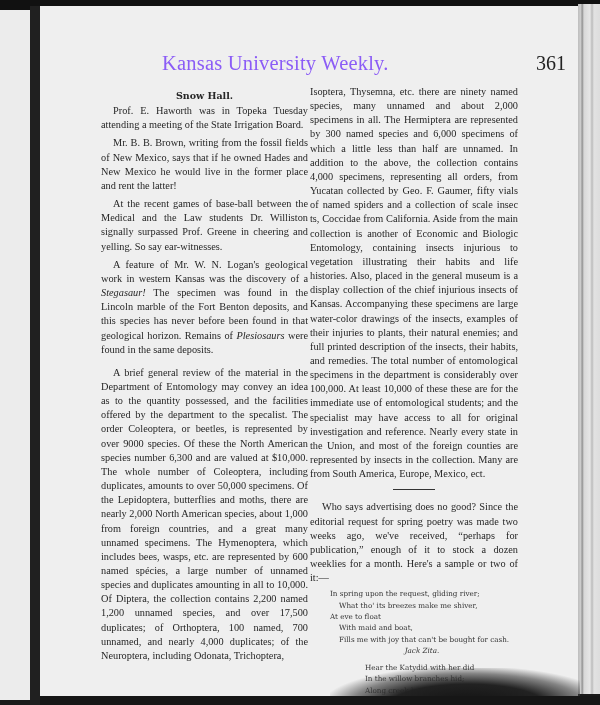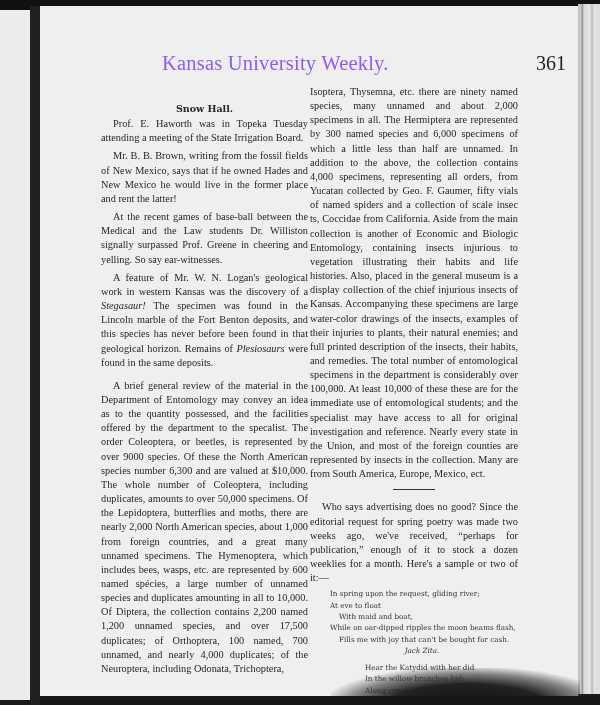--- a/index.html
+++ b/index.html
@@ -16,21 +16,21 @@
 
   .header-title { position:absolute; left:162px; top:52px; font-size:20.5px; color:#8b5cf6; letter-spacing:0.2px; }
   .page-number { position:absolute; left:536px; top:52px; font-size:20px; color:#222; }
 
   .col { position:absolute; font-size:10.3px; line-height:14.15px; color:#262626; text-align:justify; }
   .col-left { left:101px; top:85px; width:207px; }
   .col-right { left:310px; top:85px; width:208px; }
   .col p { margin:0; text-indent:12px; }
   .col p + p { margin-top:4px; }
   .col p.cont { text-indent:0; }
-  .section-heading { text-align:center; font-weight:bold; font-family:"DejaVu Serif", serif; font-size:9.5px; margin:17px 0 1px 0; }
+  .section-heading { text-align:center; font-weight:bold; font-family:"DejaVu Serif", serif; font-size:9.5px; margin:4px 0 1px 0; }
   .separator { width:42px; height:1px; background:#333; margin:8px auto 10px auto; }
   .poem { font-family:"DejaVu Serif", serif; font-size:7.2px; line-height:11.3px; color:#333; margin-top:3px; }
   .poem .l { white-space:nowrap; }
   .poem .i1 { padding-left:9px; }
   .poem1 { padding-left:20px; }
   .poem2 { padding-left:55px; margin-top:6px; }
   .sig { font-style:italic; text-align:center; padding-right:4px; }
 </style>
 </head>
 <body>
@@ -52,23 +52,23 @@
   <p><span>A feature of Mr. W. N. Logan's geological work in western Kansas was the discovery of a </span><i>Stegasaur!</i><span>  The specimen was found in the Lincoln marble of the Fort Benton deposits, and this species has never before been found in that geological horizon.  Remains of </span><i>Plesiosaurs</i><span> were found in the same deposits.</span></p>
   <p style="margin-top:9px">A brief general review of the material in the Department of Entomology may convey an idea as to the quantity possessed, and the facilities offered by the department to the specalist.  The order Coleoptera, or beetles, is represented by over 9000 species.  Of these the North American species number 6,300 and are valued at $10,000.  The whole number of Coleoptera, including duplicates, amounts to over 50,000 specimens.  Of the Lepidoptera, butterflies and moths, there are nearly 2,000 North American species, about 1,000 from foreign countries, and a great many unnamed specimens.  The Hymenoptera, which includes bees, wasps, etc. are represented by 600 named spécies, a large number of unnamed species and duplicates amounting in all to 10,000.  Of Diptera, the collection contains 2,200 named 1,200 unnamed species, and over 17,500 duplicates; of Orthoptera, 100 named, 700 unnamed, and nearly 4,000 duplicates; of the Neuroptera, including Odonata, Trichoptera,</p>
 </div>
 
 <div class="col col-right">
   <p class="cont">Isoptera, Thysemna, etc. there are ninety named species, many unnamed and about 2,000 specimens in all.  The Hermiptera are represented by 300 named species and 6,000 specimens of which a little less than half are unnamed.  In addition to the above, the collection contains 4,000 specimens, representing all orders, from Yucatan collected by Geo. F. Gaumer, fifty vials of named spiders and a collection of scale insec ts, Coccidae from California.  Aside from the main collection is another of Economic and Biologic Entomology, containing insects injurious to vegetation illustrating their habits and life histories.  Also, placed in the general museum is a display collection of the chief injurious insects of Kansas.  Accompanying these specimens are large water-color drawings of the insects, examples of their injuries to plants, their natural enemies; and full printed description of the insects, their habits, and remedies.  The total number of entomological specimens in the department is considerably over 100,000.  At least 10,000 of these these are for the immediate use of entomological students; and the specialist may have access to all for original investigation and reference.  Nearly every state in the Union, and most of the foreign counties are represented by insects in the collection.  Many are from South America, Europe, Mexico, ect.</p>
   <div class="separator"></div>
   <p>Who says advertising does no good?  Since the editorial request for spring poetry was made two weeks ago, we've received, “perhaps for publication,” enough of it to stock a dozen weeklies for a month.  Here's a sample or two of it:—</p>
   <div class="poem poem1">
     <div class="l">In spring upon the request, gliding river;</div>
+    <div class="l i1">What tho' its breezes make me shiver,</div>
     <div class="l">At eve to float</div>
     <div class="l i1">With maid and boat,</div>
-    <div class="l">While on oar-dipped ripples the moon beams flash,</div>
     <div class="l i1">Fills me with joy that can't be bought for cash.</div>
     <div class="sig">Jack Zita.</div>
   </div>
   <div class="poem poem2">
     <div class="l">Hear the Katydid with her did</div>
     <div class="l">In the willow branches hid;</div>
     <div class="l">Along creek bank</div>
 
   </div>
 </div>

